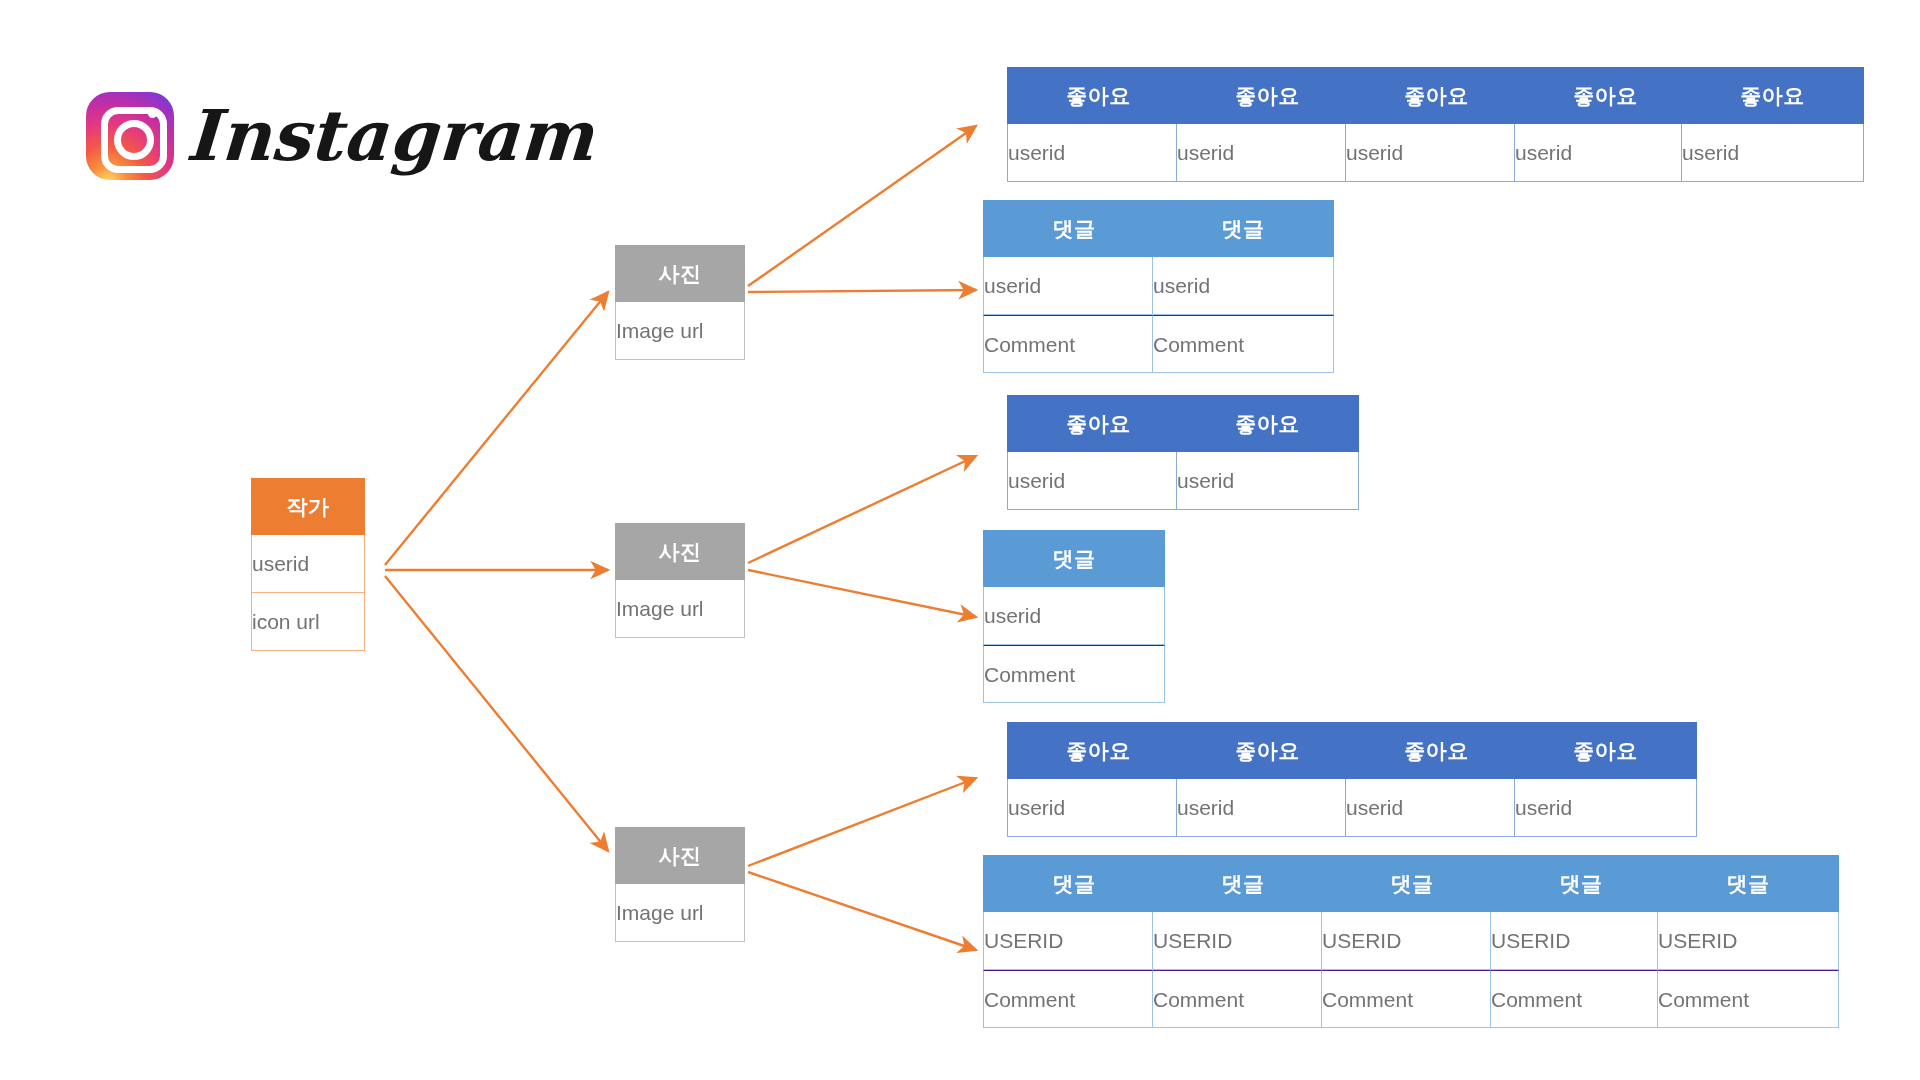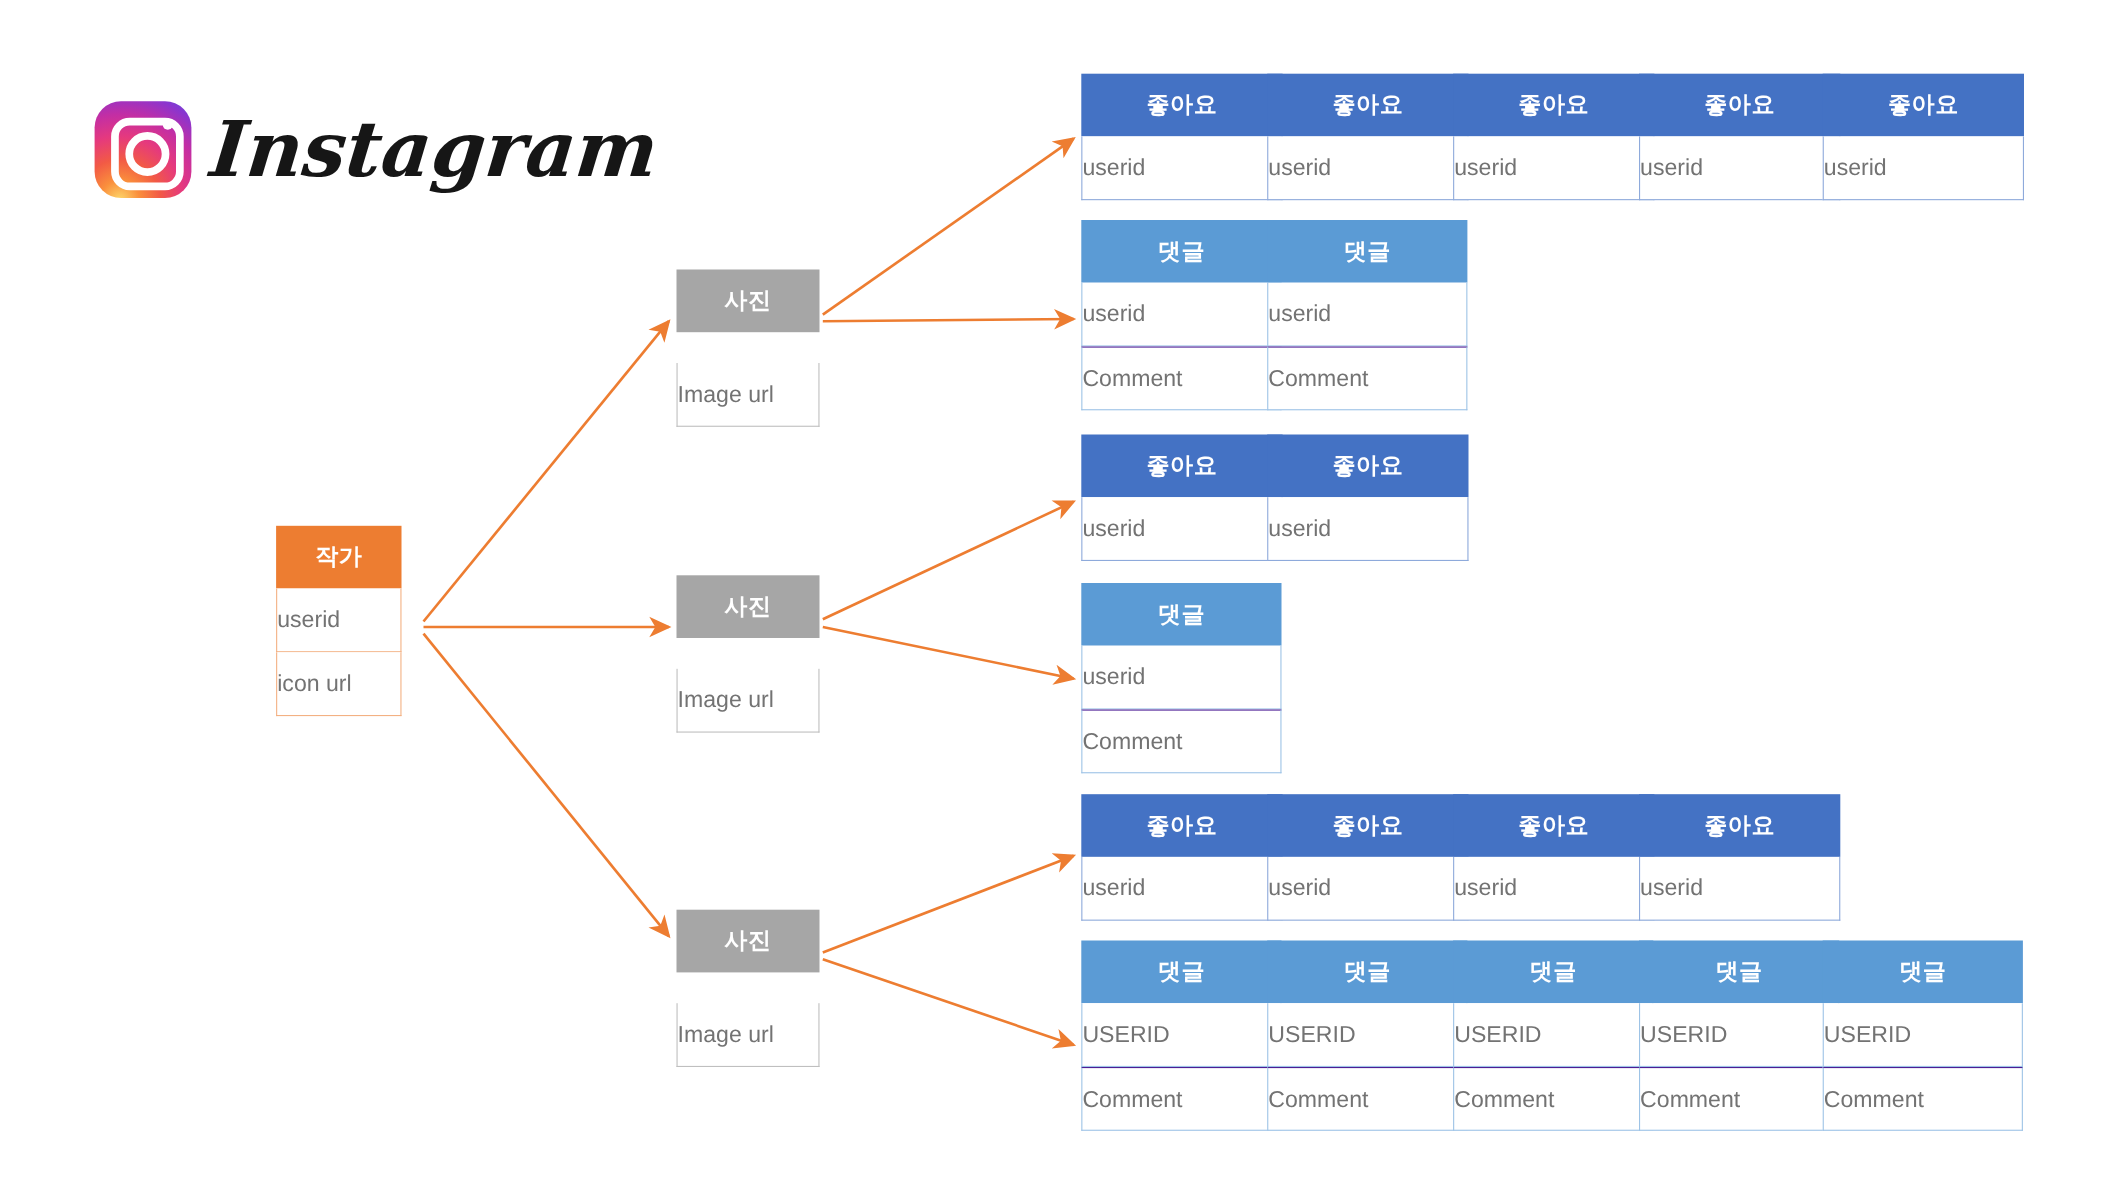--- a/index.html
+++ b/index.html
@@ -38,24 +38,24 @@
   }
 
   
   .n-author{width:114px;}
   .n-author .hdr{background:#ED7D31;}
   .n-author .cell{border:1px solid #F3B183;border-top:none;}
 
   
   .n-photo{width:130px;}
   .n-photo .hdr{background:#A6A6A6;margin-top:17px;}
-  .n-photo .cell{border:1px solid #BFBFBF;border-top:none;margin-top:28px;}
-
-  
-  .n-like{width:183px;}
+  .n-photo .cell{border:1px solid #BFBFBF;border-top:none;}
+
+  
+  .n-like{width:183px;margin-left:24px;}
   .n-like .hdr{background:#4472C4;}
   .n-like .cell{border:1px solid #8EAADB;border-top:none;}
 
   
   .n-comment{width:182px;}
   .n-comment .hdr{background:#5B9BD5;}
   .n-comment .cell{border:1px solid #9DC3E6;border-top:none;}
   .n-comment .cell + .cell{border-top:1px solid #4c1d95;}
 </style>
 </head>

